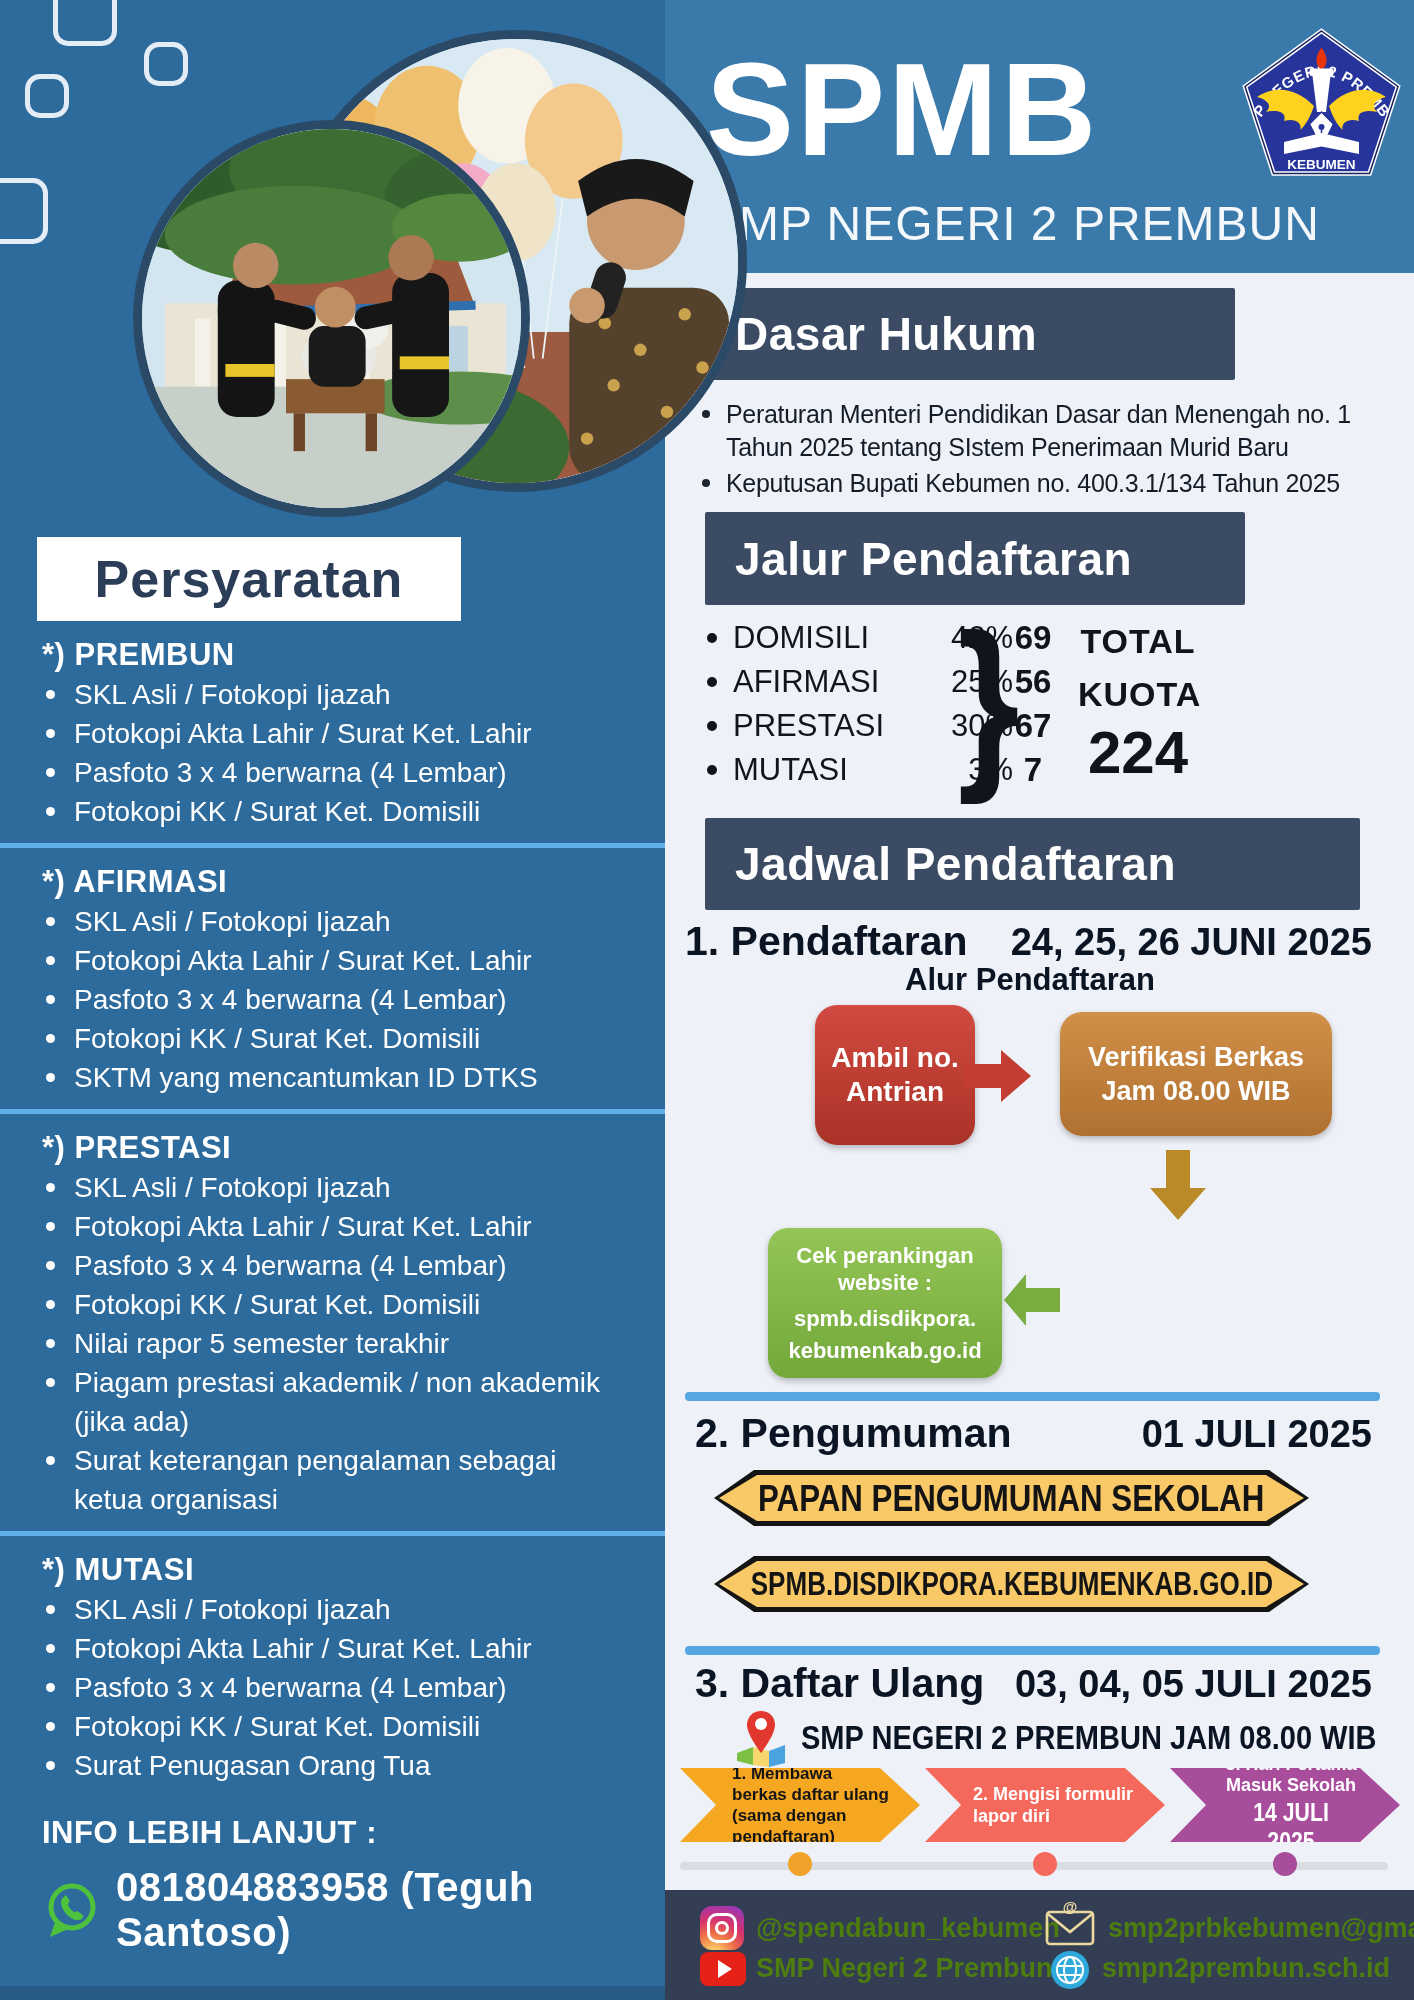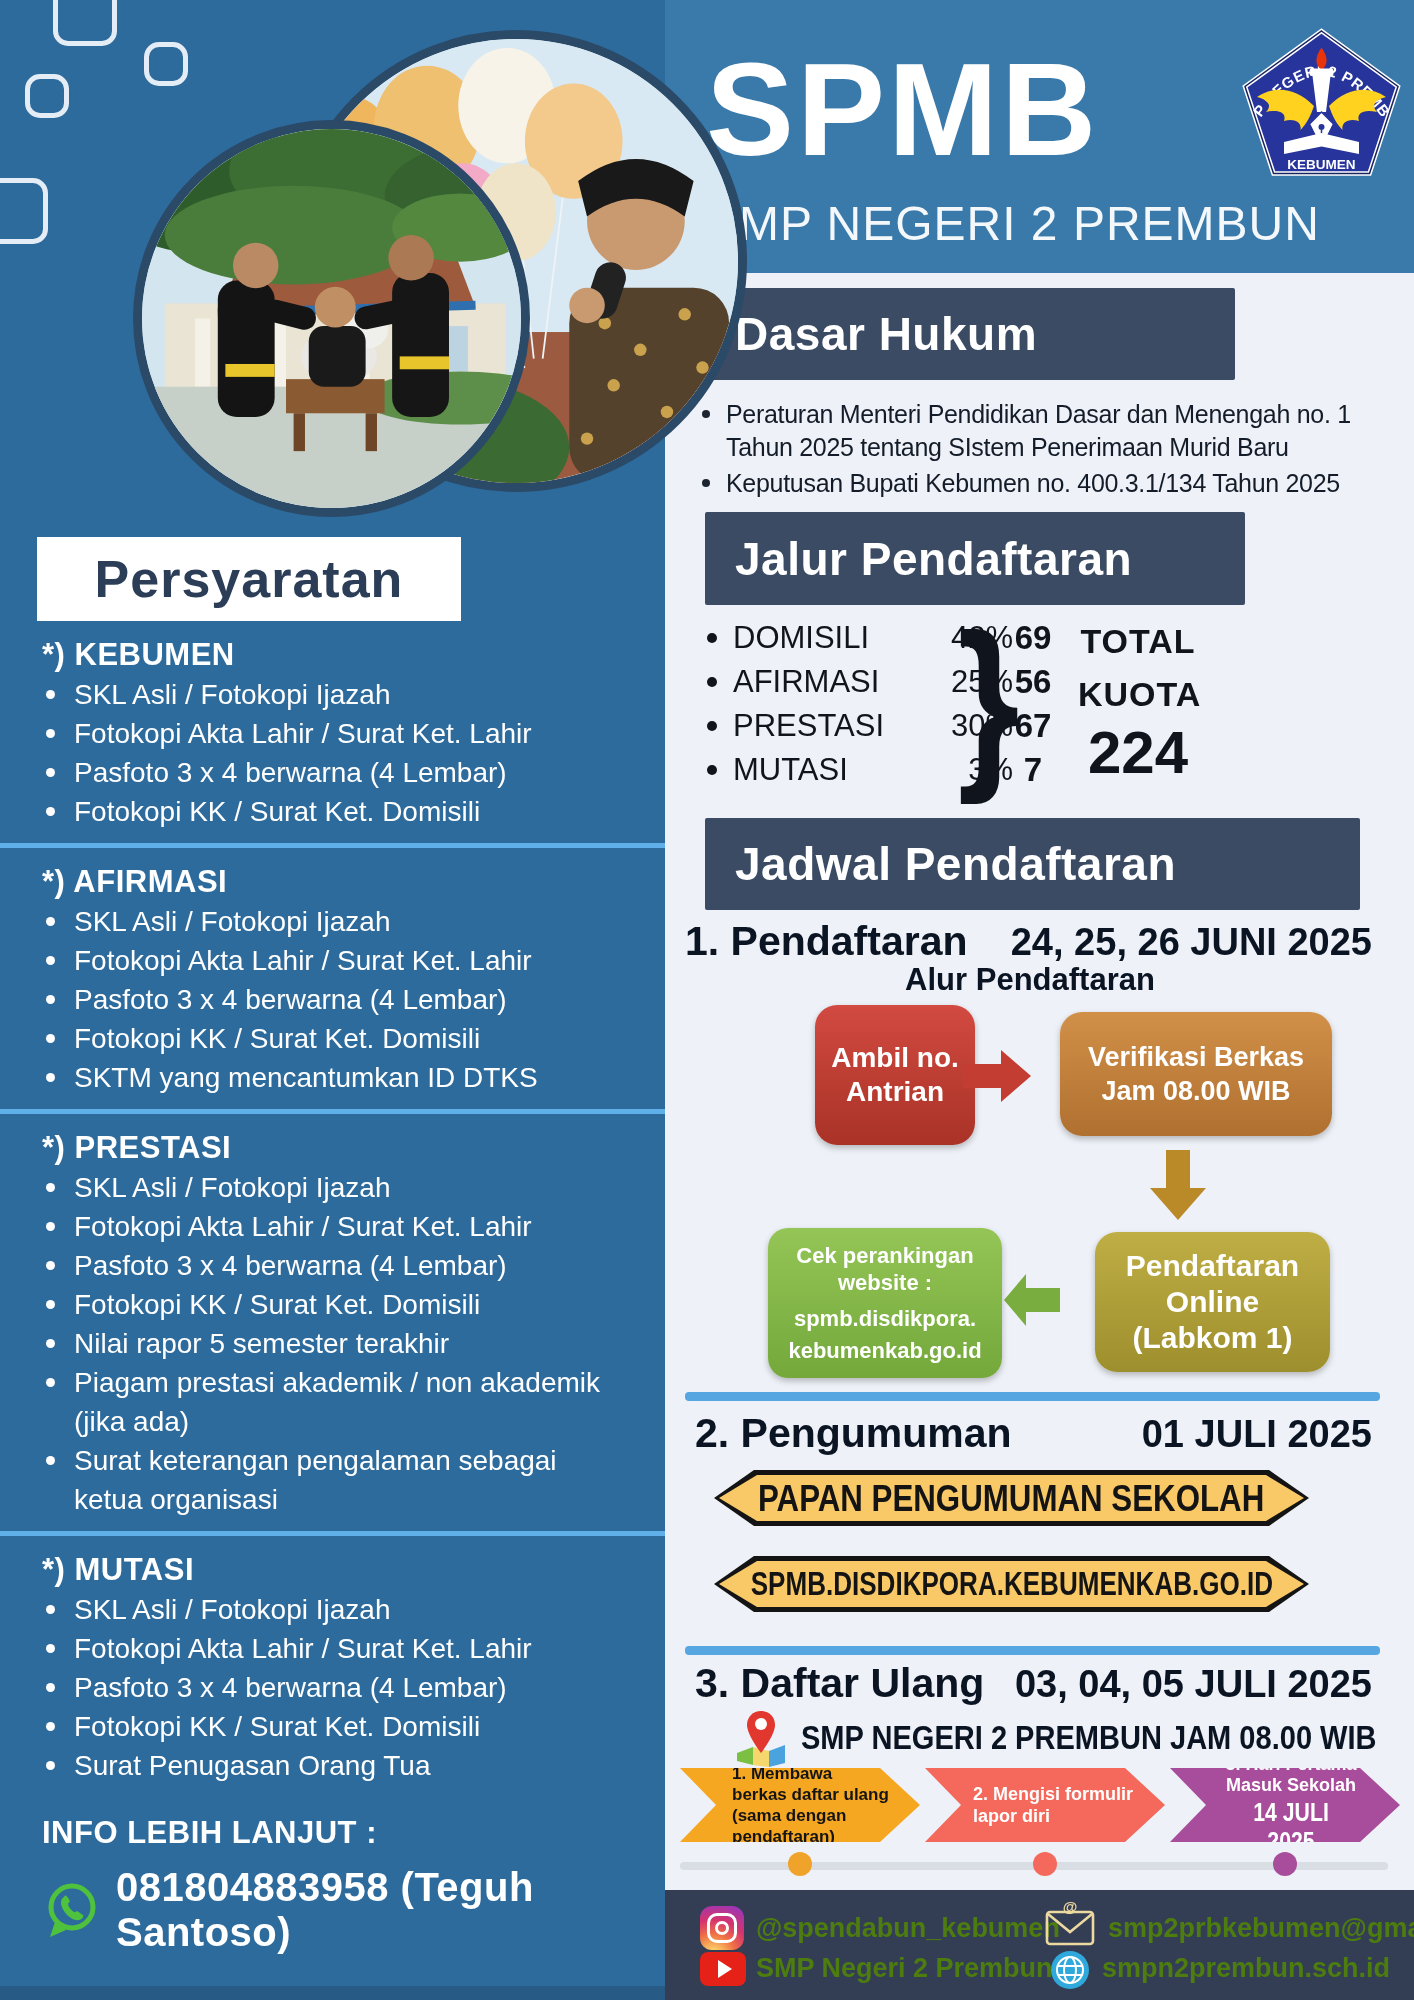--- a/index.html
+++ b/index.html
@@ -244,21 +244,21 @@
       <rect x="44" y="52" width="15" height="16" rx="4" fill="#1a1a1a"></rect>
       <circle cx="51" cy="47" r="5.4" fill="#c09064"></circle>
     </svg>
   </div>
 
   <div class="persy-box">
     <span class="persy-title">Persyaratan</span>
   </div>
 
   <div class="persy-flow">
-    <h3 class="p-label">*) KEBUMEN</h3>
+    <h3 class="p-label">*) PREMBUN</h3>
     <ul class="req">
         <li>SKL Asli / Fotokopi Ijazah</li>
         <li>Fotokopi Akta Lahir / Surat Ket. Lahir</li>
         <li>Pasfoto 3 x 4 berwarna (4 Lembar)</li>
         <li>Fotokopi KK / Surat Ket. Domisili</li>
       </ul>
     <div class="divider"></div>
 
     <h3 class="p-label">*) AFIRMASI</h3>
     <ul class="req">
@@ -360,21 +360,20 @@
   <div class="alur-title">Alur Pendaftaran</div>
 
   <div class="flow-box fb-red">Ambil no. Antrian</div>
   <svg class="flow-arrow" style="left:963px;top:1048px;" width="70" height="56" viewBox="0 0 70 56">
     <polygon points="0,16 38,16 38,2 68,28 38,54 38,40 0,40" fill="#c33d33"></polygon>
   </svg>
   <div class="flow-box fb-orange">Verifikasi Berkas Jam 08.00 WIB</div>
   <svg class="flow-arrow" style="left:1148px;top:1150px;" width="60" height="72" viewBox="0 0 60 72">
     <polygon points="18,0 42,0 42,38 58,38 30,70 2,38 18,38" fill="#bb8a28"></polygon>
   </svg>
-  <div class="flow-box fb-olive">Pendaftaran Online (Labkom 1)</div>
   <svg class="flow-arrow" style="left:1002px;top:1272px;" width="58" height="56" viewBox="0 0 58 56">
     <polygon points="58,16 24,16 24,2 2,28 24,54 24,40 58,40" fill="#79ad3f"></polygon>
   </svg>
   <div class="flow-box fb-green">
     <p class="g1">Cek perankingan website :</p>
     <p class="g2">spmb.disdikpora.</p>
     <p class="g3">kebumenkab.go.id</p>
   </div>
 
   <div class="rule rule1"></div>

